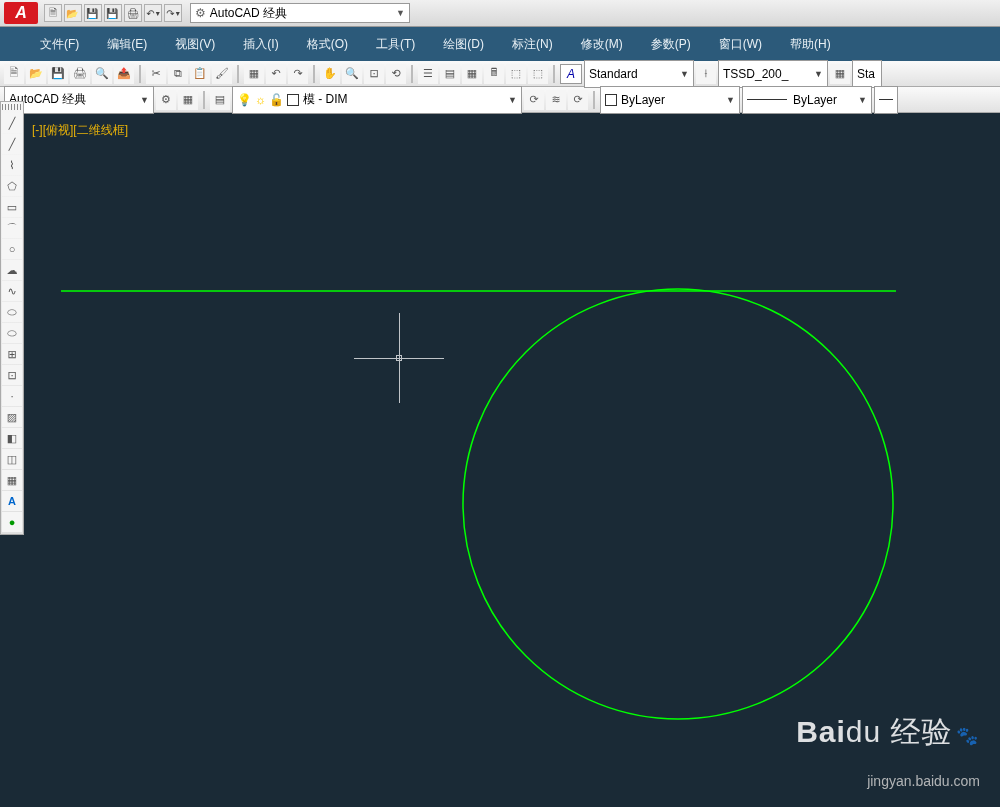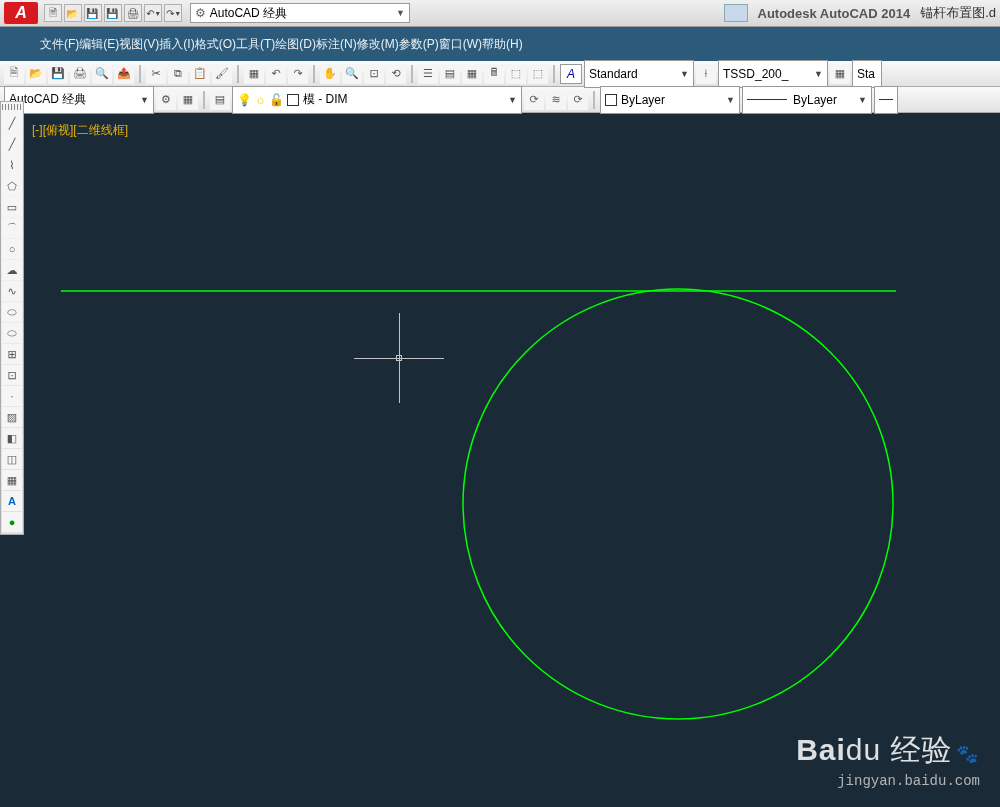--- a/index.html
+++ b/index.html
@@ -13,21 +13,21 @@
 .qat-btn.dropdown::after { content: "▾"; font-size: 8px; margin-left: 1px; }
 .workspace-sel { margin-left: 8px; display: flex; align-items: center; background: #fff; border: 1px solid #999; height: 20px; padding: 0 4px; font-size: 12px; min-width: 220px; }
 .workspace-sel .gear { margin-right: 4px; color: #666; }
 .workspace-sel .arrow { margin-left: auto; font-size: 9px; color: #555; }
 .title-right { margin-left: auto; display: flex; align-items: center; gap: 10px; font-size: 13px; color: #333; }
 .title-right .brand { color: #555; font-weight: 600; }
 .title-right .file { color: #333; }
 .winbox { width: 24px; height: 18px; background: #c8d8ec; border: 1px solid #8aa; }
 
 
-.menubar { height: 34px; background: #2c5a7a; display: flex; align-items: center; padding: 15px 40px; }
+.menubar { height: 34px; background: #2c5a7a; display: flex; align-items: center; padding: 15px 40px; gap: 28px; }
 .menubar span { color: #e8f0f5; font-size: 12px; cursor: pointer; }
 
 
 .toolbar-row { height: 26px; background: linear-gradient(#fafafa, #e2e2e2); border-bottom: 1px solid #aaa; display: flex; align-items: center; padding: 0 4px; gap: 2px; }
 .tb-btn { width: 20px; height: 20px; background: #f5f5f5; border: 1px solid transparent; display: flex; align-items: center; justify-content: center; font-size: 11px; color: #555; cursor: pointer; }
 .tb-sep { width: 2px; height: 18px; background: #bbb; margin: 0 3px; }
 .tb-dd { height: 28px; background: #fff; border: 1px solid #999; padding: 0 4px; display: flex; align-items: center; font-size: 12px; min-width: 80px; position: relative; }
 .tb-dd .arrow { margin-left: auto; font-size: 9px; color: #444; }
 .tb-aa { width: 22px; height: 20px; border: 1px solid #999; background: #fff; display: flex; align-items: center; justify-content: center; font-size: 12px; color: #00a; font-style: italic; }
 .color-swatch { width: 12px; height: 12px; background: #fff; border: 1px solid #333; margin-right: 4px; }
@@ -48,21 +48,21 @@
 
 .crosshair { position: absolute; pointer-events: none; }
 .crosshair .h { position: absolute; height: 1px; width: 90px; background: #c0c4c8; top: 50%; left: -45px; }
 .crosshair .v { position: absolute; width: 1px; height: 90px; background: #c0c4c8; left: 50%; top: -45px; }
 .crosshair .box { position: absolute; width: 6px; height: 6px; border: 1px solid #c0c4c8; left: -3px; top: -3px; }
 
 
 .watermark { position: absolute; right: 20px; bottom: 18px; color: #fff; opacity: 0.85; text-align: right; }
 .watermark .big { font-size: 30px; font-weight: 300; letter-spacing: 1px; }
 .watermark .big b { font-weight: 700; margin-left: 20px; }
-.watermark .small { font-size: 14px; color: #ccc; margin-top: 2px; font-family: Liberation Mono, monospace; }
+.watermark .small { font-size: 14px; color: #ccc; margin-top: 20px; }
 .paw { display: inline-block; margin-left: 4px; font-size: 18px; }
 
 svg.drawing { position: absolute; left: 0; top: 0; width: 100%; height: 100%; }
 </style>
 </head>
 <body>
 
 <div class="titlebar">
   <div class="logo">A</div>
   <div class="qat">
@@ -71,25 +71,20 @@
     <div class="qat-btn">💾</div>
     <div class="qat-btn">💾</div>
     <div class="qat-btn">🖨</div>
     <div class="qat-btn dropdown">↶</div>
     <div class="qat-btn dropdown">↷</div>
   </div>
   <div class="workspace-sel">
     <span class="gear">⚙</span>
     <span>AutoCAD 经典</span>
     <span class="arrow">▼</span>
-  </div>
-  <div class="title-right">
-    <div class="winbox"></div>
-    <span class="brand">Autodesk AutoCAD 2014</span>
-    <span class="file">锚杆布置图.d</span>
   </div>
 </div>
 
 <div class="menubar">
   <span>文件(F)</span>
   <span>编辑(E)</span>
   <span>视图(V)</span>
   <span>插入(I)</span>
   <span>格式(O)</span>
   <span>工具(T)</span>

